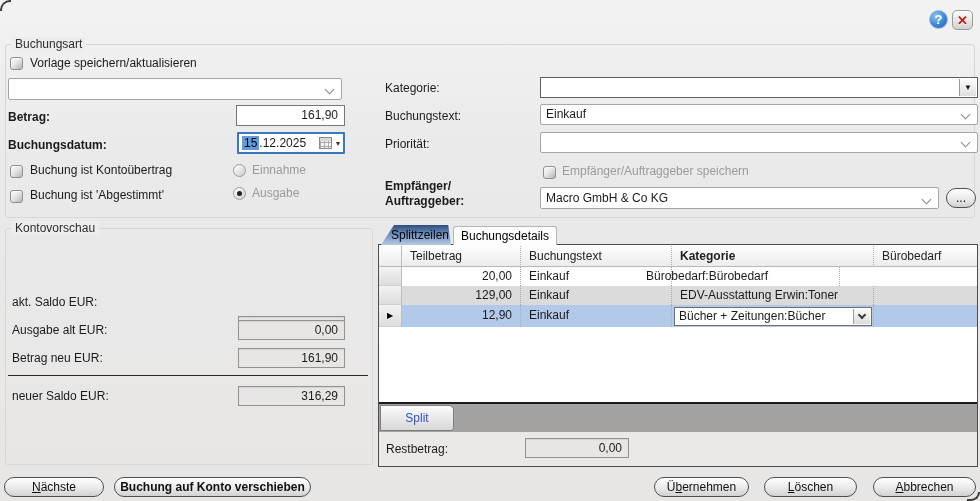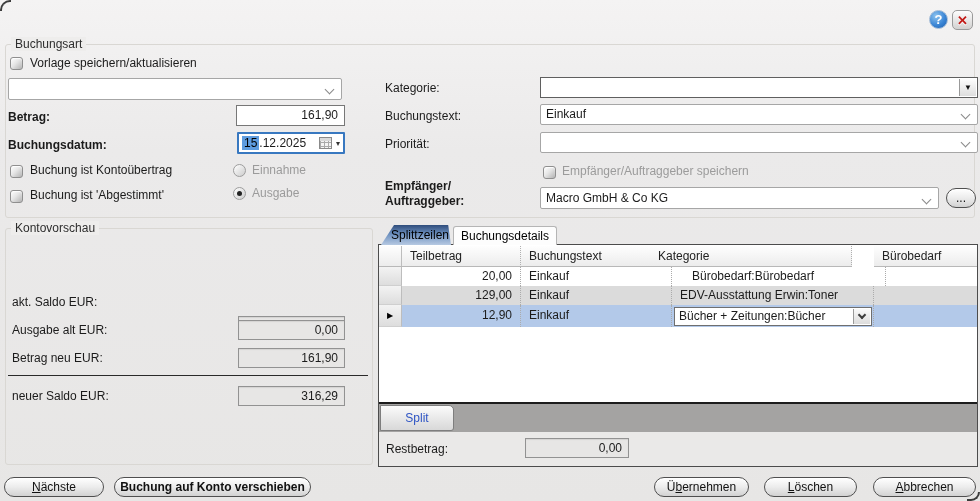--- a/index.html
+++ b/index.html
@@ -206,27 +206,27 @@
   <span class="lbl" style="left:12px; top:389px;">neuer Saldo EUR:</span>
   <div class="field num ro" style="left:238px; top:386px; width:107px; height:20px; line-height:18px;">316,29</div>
 
   <div class="panel"></div>
   <div class="tab-active">Splittzeilen</div>
   <div class="tab-inactive">Buchungsdetails</div>
 
   <div class="selcell" style="top:246px; height:21px; background:linear-gradient(180deg,#fefefe,#ececec); border-bottom:1px solid #b8b8b8;"></div>
   <div class="th" style="left:402px; width:119px;">Teilbetrag</div>
   <div class="th" style="left:521px; width:151px;">Buchungstext</div>
-  <div class="th" style="left:650px; width:202px;">Kategorie</div>
+  <div class="th" style="left:672px; width:202px;font-weight:bold;">Kategorie</div>
   <div class="th" style="left:874px; width:103px; border-right:none;">Bürobedarf</div>
 
   <div class="selcell" style="top:267px; height:19px;"></div>
   <div class="td num" style="left:402px; top:267px; width:119px; height:19px;">20,00</div>
   <div class="td" style="left:521px; top:267px; width:151px; height:19px;">Einkauf</div>
-  <div class="td" style="left:684px; top:267px; width:202px; height:19px;">Bürobedarf:Bürobedarf</div>
+  <div class="td" style="left:638px; top:267px; width:202px; height:19px;">Bürobedarf:Bürobedarf</div>
   <div class="td" style="left:874px; top:267px; width:103px; height:19px; border-right:none;"></div>
 
   <div class="selcell" style="top:286px; height:19px;"></div>
   <div class="td num r2" style="left:402px; top:286px; width:119px; height:19px;">129,00</div>
   <div class="td r2" style="left:521px; top:286px; width:151px; height:19px;">Einkauf</div>
   <div class="td r2" style="left:672px; top:286px; width:202px; height:19px;">EDV-Ausstattung Erwin:Toner</div>
   <div class="td r2" style="left:874px; top:286px; width:103px; height:19px; border-right:none;"></div>
 
   <div class="selcell" style="top:305px; height:22px;">▶</div>
   <div class="td num r3" style="left:402px; top:305px; width:119px; height:22px; line-height:21px;">12,90</div>

